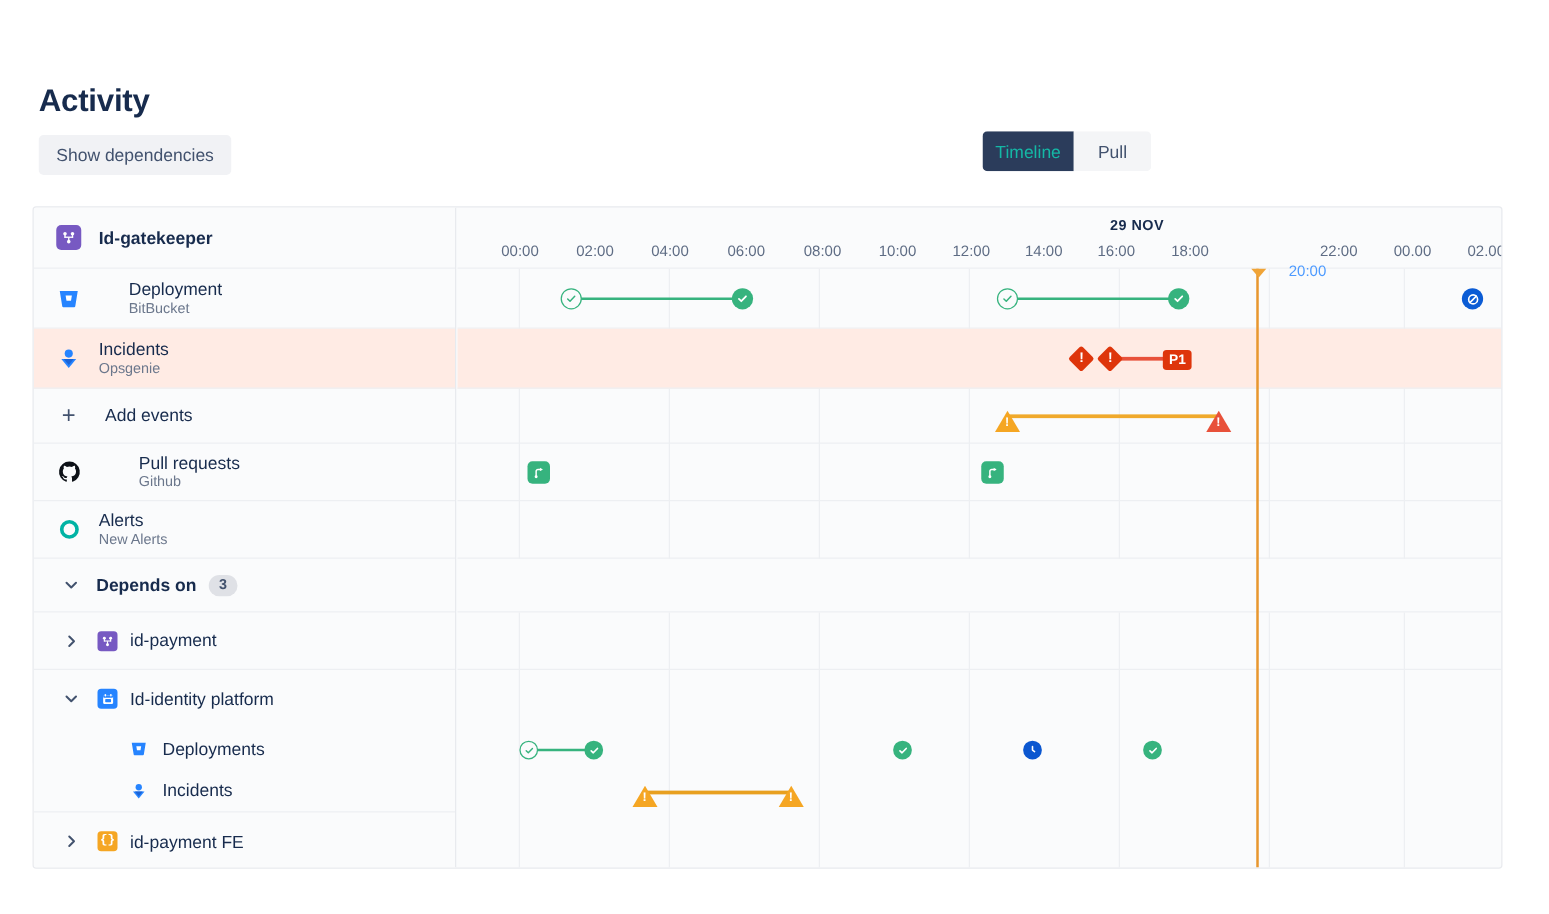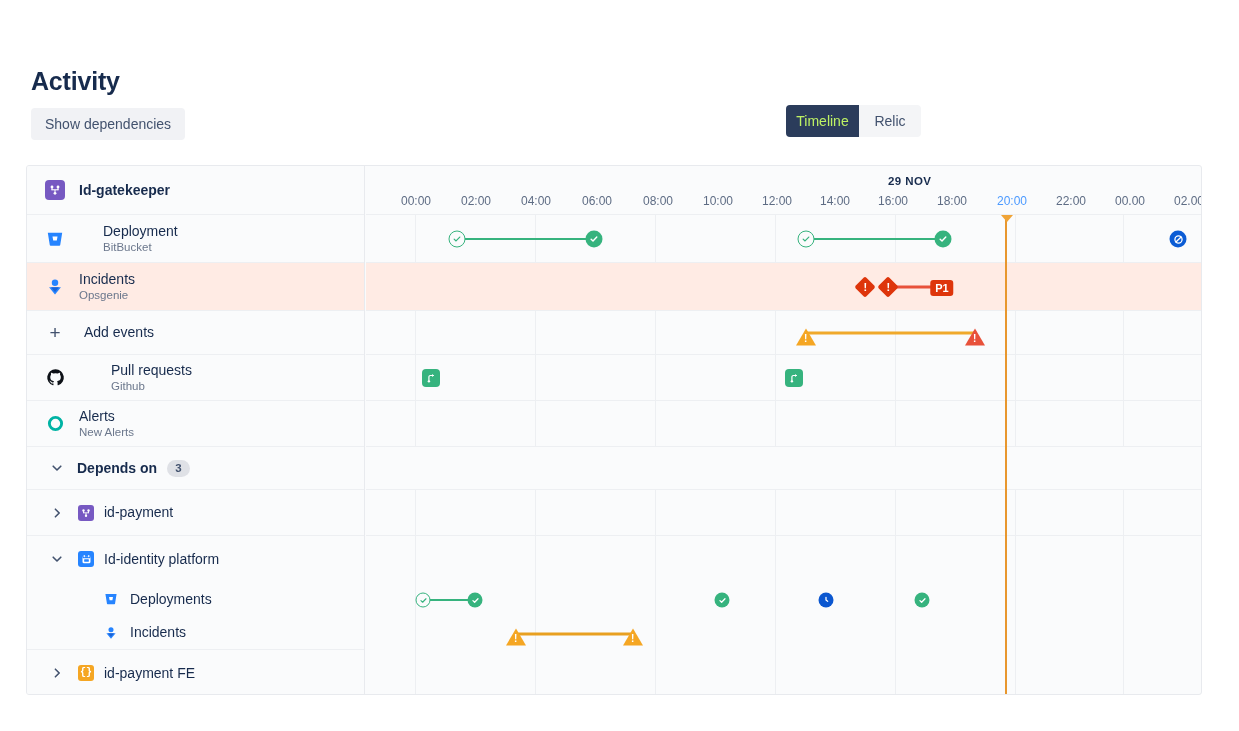--- a/index.html
+++ b/index.html
@@ -38,21 +38,21 @@
 
   
   .view-toggle {
     position: absolute; left: 786px; top: 105px;
     display: flex; border-radius: 4px; overflow: hidden;
   }
   .view-toggle .seg {
     height: 32px; display: flex; align-items: center; justify-content: center;
     font-size: 14px; cursor: pointer; font-family: inherit; border: none;
   }
-  .view-toggle .seg.active { background: #2B3C5B; color: #bef264; width: 73px; }
+  .view-toggle .seg.active { background: #2B3C5B; color: #14b8a6; width: 73px; }
   .view-toggle .seg.inactive { background: #F4F5F7; color: #42526E; width: 62px; }
 
   
   .card {
     position: absolute; left: 26px; top: 165px;
     width: 1176px; height: 530px;
     background: #FAFBFC;
     border: 1px solid #E8EAEE;
     border-radius: 3px;
     overflow: hidden;
@@ -184,21 +184,21 @@
 
 <div class="page">
 
 
   <div class="page-title">Activity</div>
 
   <button class="deps-btn">Show dependencies</button>
 
   <div class="view-toggle">
     <button class="seg active">Timeline</button>
-    <button class="seg inactive">Relic</button>
+    <button class="seg inactive">Pull</button>
   </div>
 
   <div class="card">
   <div class="card-inner">
 
     <div class="label-col">
 
       <div class="row row-sep" style="top:0;height:49px;">
         <div class="lbl" style="padding-left:18px;">
           <div class="ic sq purple">
@@ -405,21 +405,21 @@
         <div class="tick" style="left:50px;">00:00</div>
         <div class="tick" style="left:110px;">02:00</div>
         <div class="tick" style="left:170px;">04:00</div>
         <div class="tick" style="left:231px;">06:00</div>
         <div class="tick" style="left:292px;text-align:center;">08:00</div>
         <div class="tick" style="left:352px;">10:00</div>
         <div class="tick" style="left:411px;">12:00</div>
         <div class="tick" style="left:469px;">14:00</div>
         <div class="tick" style="left:527px;">16:00</div>
         <div class="tick" style="left:586px;">18:00</div>
-        <div class="tick now" style="left:646px;">20:00</div>
+        <div class="tick now" style="left:680px;margin-top:16px;">20:00</div>
         <div class="tick" style="left:705px;">22:00</div>
         <div class="tick" style="left:764px;">00.00</div>
         <div class="tick" style="left:823px;">02.00</div>
       </div>
 
       <div class="vline" style="left:49px;  top:49px; height:232px;"></div>
       <div class="vline" style="left:169px; top:49px; height:232px;"></div>
       <div class="vline" style="left:289px; top:49px; height:232px;"></div>
       <div class="vline" style="left:409px; top:49px; height:232px;"></div>
       <div class="vline" style="left:529px; top:49px; height:232px;"></div>

